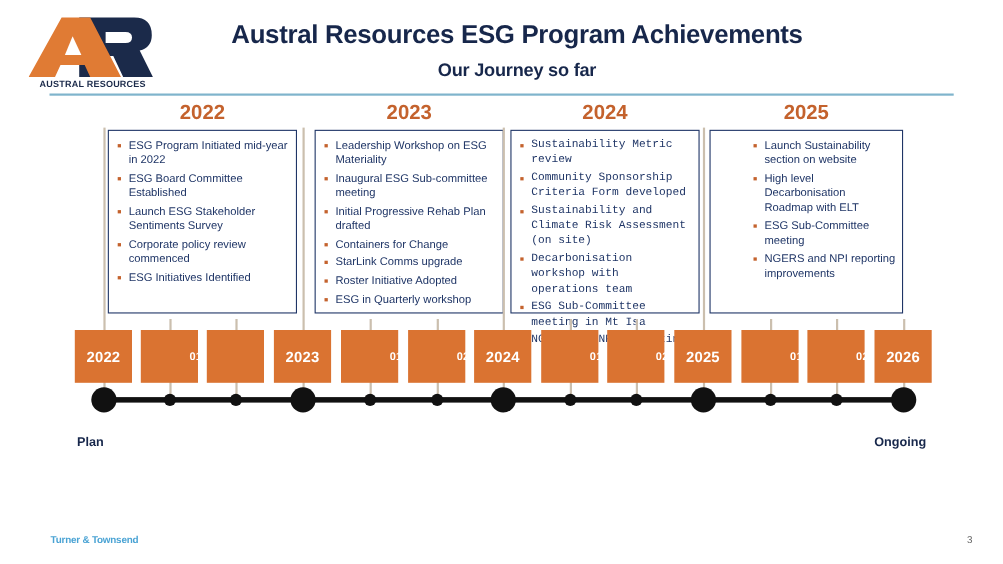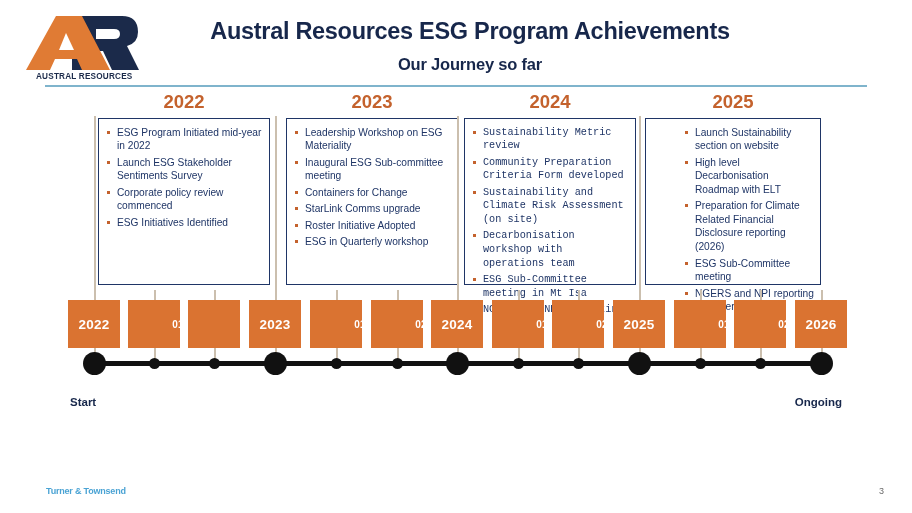--- a/index.html
+++ b/index.html
@@ -225,62 +225,63 @@
 </div>
 <div id="header-rule"></div>
 
 <div id="columns">
 
   <div class="year-col" style="left:98px; width:172px;">
     <div class="year-heading">2022</div>
     <div class="year-box" style="height:167px;">
       <ul class="bullets">
         <li>ESG Program Initiated mid-year in 2022</li>
+        <li>ESG Board Committee Established</li>
         <li>Launch ESG Stakeholder Sentiments Survey</li>
         <li>Corporate policy review commenced</li>
         <li>ESG Initiatives Identified</li>
       </ul>
     </div>
   </div>
 
   <div class="year-col" style="left:286px; width:172px;">
     <div class="year-heading">2023</div>
     <div class="year-box" style="height:167px;">
       <ul class="bullets">
         <li>Leadership Workshop on ESG Materiality</li>
         <li>Inaugural ESG Sub-committee meeting</li>
+        <li>Initial Progressive Rehab Plan drafted</li>
         <li>Containers for Change</li>
         <li>StarLink Comms upgrade</li>
         <li>Roster Initiative Adopted</li>
         <li>ESG in Quarterly workshop</li>
       </ul>
     </div>
   </div>
 
   <div class="year-col" style="left:464px; width:172px;">
     <div class="year-heading">2024</div>
     <div class="year-box" style="height:167px;font-family:Liberation Mono, monospace;">
       <ul class="bullets">
         <li>Sustainability Metric review</li>
-        <li>Community Preparation Criteria Form developed</li>
+        <li>Community Sponsorship Criteria Form developed</li>
         <li>Sustainability and Climate Risk Assessment (on site)</li>
         <li>Decarbonisation workshop with operations team</li>
         <li>ESG Sub-Committee meeting in Mt Isa</li>
         <li>NGERS and NPI reporting</li>
       </ul>
     </div>
   </div>
 
   <div class="year-col" style="left:645px; width:176px;">
     <div class="year-heading">2025</div>
     <div class="year-box" style="height:167px;padding-left:36px;">
       <ul class="bullets">
         <li>Launch Sustainability section on website</li>
         <li>High level Decarbonisation Roadmap with ELT</li>
-        <li>Preparation for Climate Related Financial Disclosure reporting (2026)</li>
         <li>ESG Sub-Committee meeting</li>
         <li>NGERS and NPI reporting improvements</li>
       </ul>
     </div>
   </div>
 </div>
 
 <div id="stems">
   <div class="stem" style="left:94px;  top:116px; height:246px;"></div>
   <div class="stem" style="left:154px; top:290px; height:72px;"></div>
@@ -349,17 +350,17 @@
   <div class="dot minor" style="left:392px;"></div>
   <div class="dot major" style="left:446px;"></div>
   <div class="dot minor" style="left:513px;"></div>
   <div class="dot minor" style="left:573px;"></div>
   <div class="dot major" style="left:628px;"></div>
   <div class="dot minor" style="left:695px;"></div>
   <div class="dot minor" style="left:755px;"></div>
   <div class="dot major" style="left:810px;"></div>
 </div>
 
-<div id="label-start">Start</div>
+<div id="label-start">Plan</div>
 <div id="label-ongoing">Ongoing</div>
 
 <div id="footer-brand">Turner &amp; Townsend</div>
 <div id="footer-page">3</div>
 
 </body></html>

